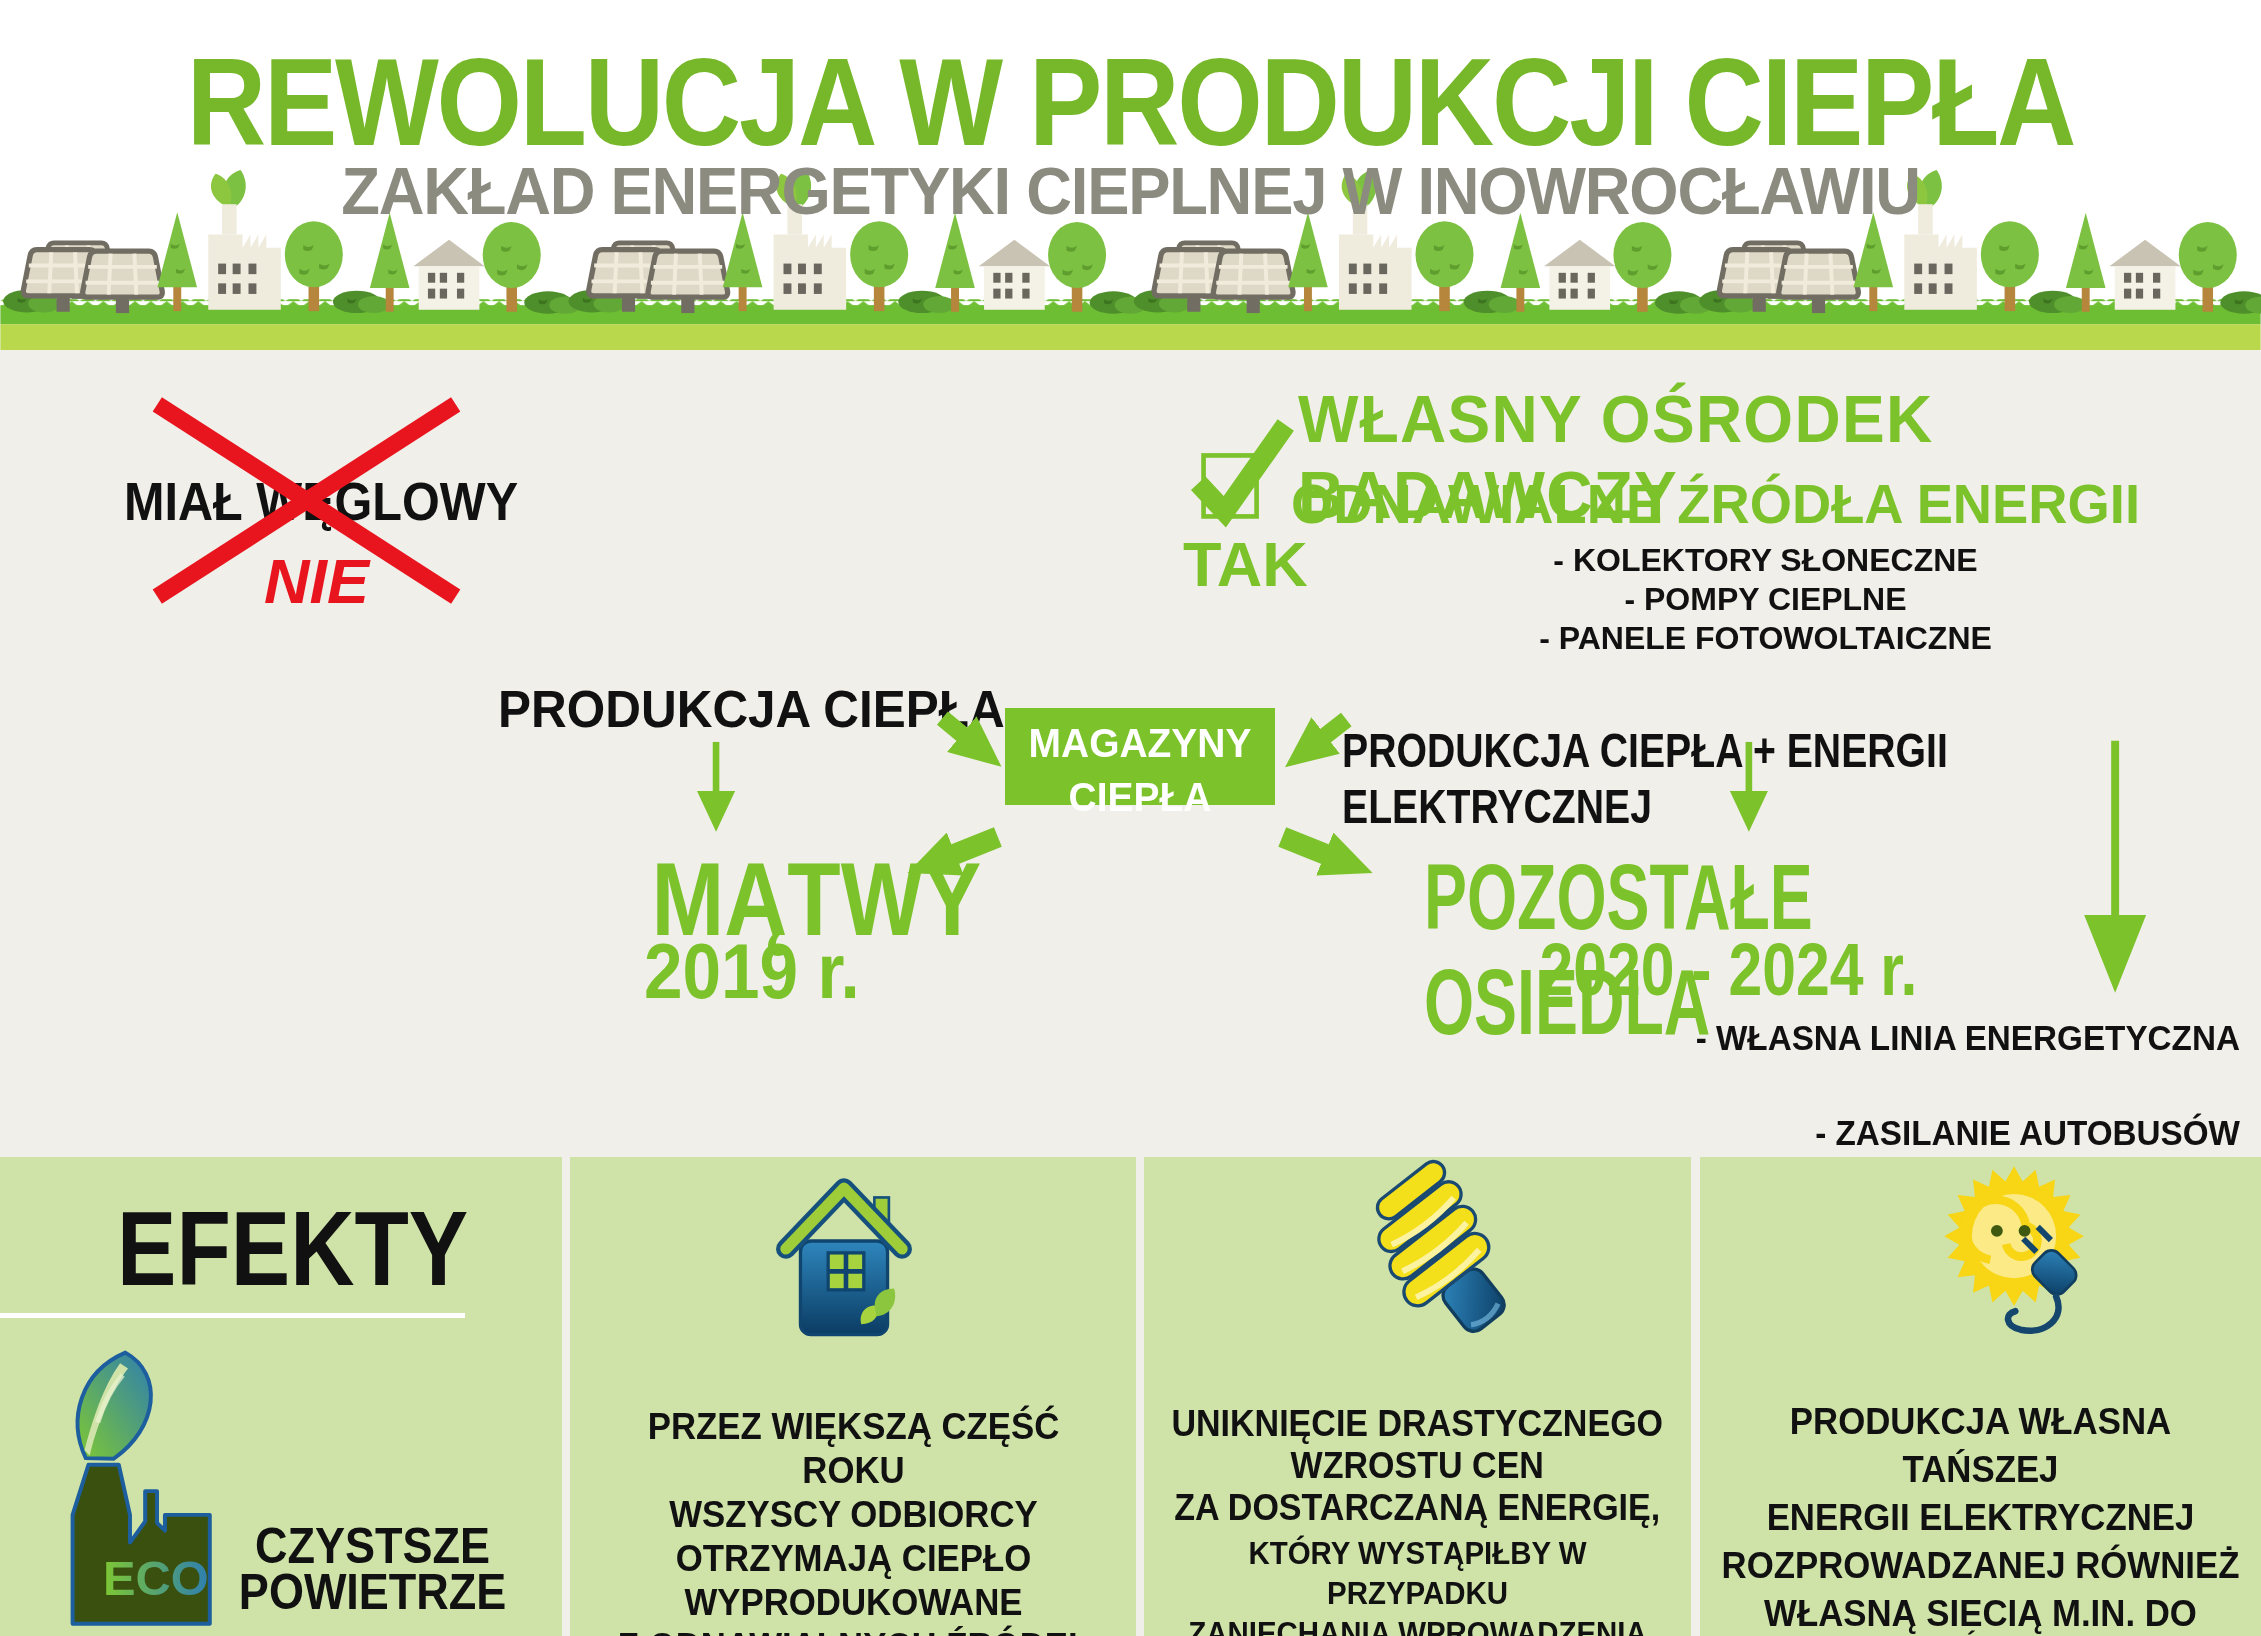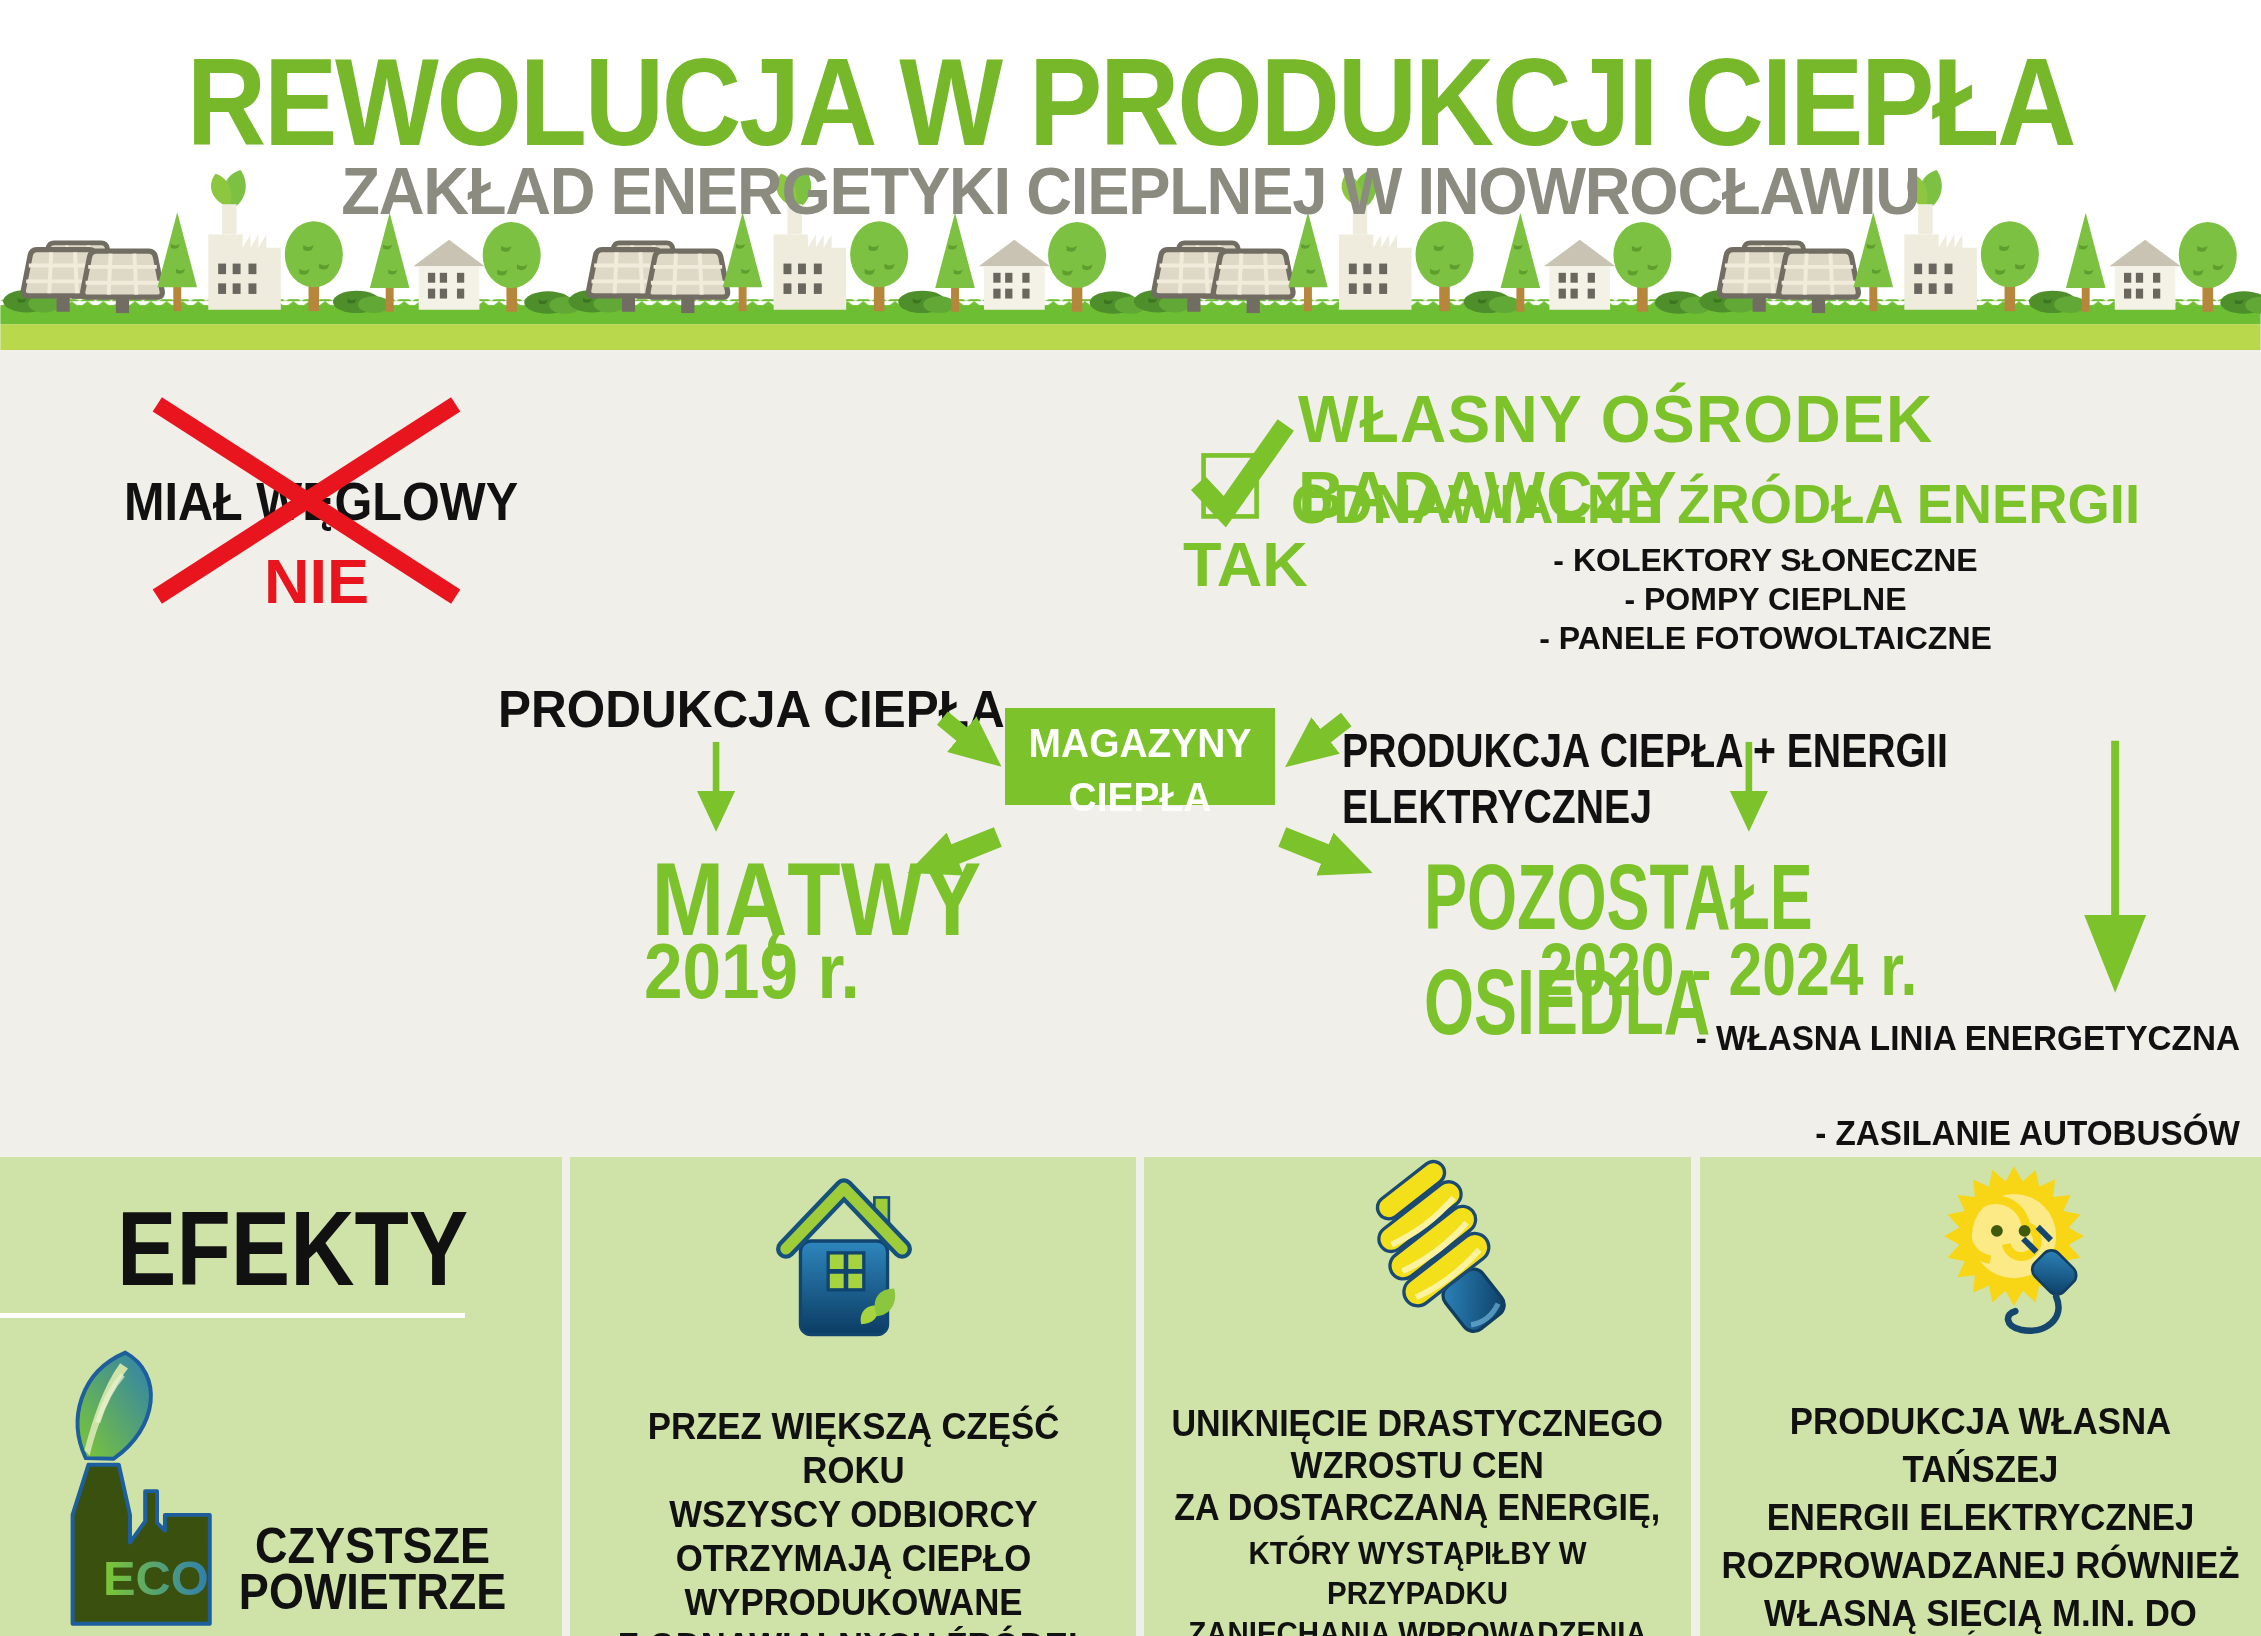--- a/index.html
+++ b/index.html
@@ -4,21 +4,21 @@
 <style>
   html,body{margin:0;padding:0;}
   body{width:2261px;height:1637px;font-family:"Liberation Sans",sans-serif;background:#ffffff;}
   #root{position:relative;width:2261px;height:1637px;background:#f0efe9;overflow:hidden;}
   .abs{position:absolute;}
   .b{font-weight:bold;}
   .ctr{text-align:center;}
   .pre{white-space:pre-line;}
   .green{color:#7cc22a;}
   .black{color:#111111;}
-  .red{color:#e8141e;}
+  .red{color:#e8141e;font-style:italic;}
   .sx{display:inline-block;transform-origin:0 50%;}
   .hdr-white{left:0;top:0;width:2261px;height:306px;background:#ffffff;}
   .title{left:0;top:30px;width:2261px;text-align:center;font-weight:bold;font-size:125px;color:#76b82a;letter-spacing:-2.6px;transform:scaleX(0.88);}
   .subtitle{left:0;top:153px;width:2261px;text-align:center;font-weight:bold;font-size:66px;color:#8b8b80;letter-spacing:-1.3px;transform:scaleX(0.96);}
   .panel{top:1157px;height:480px;background:#cfe3a8;}
   .ptext{font-weight:bold;color:#111;}
   svg{display:block;overflow:visible;}
 </style>
 </head>
 <body>

